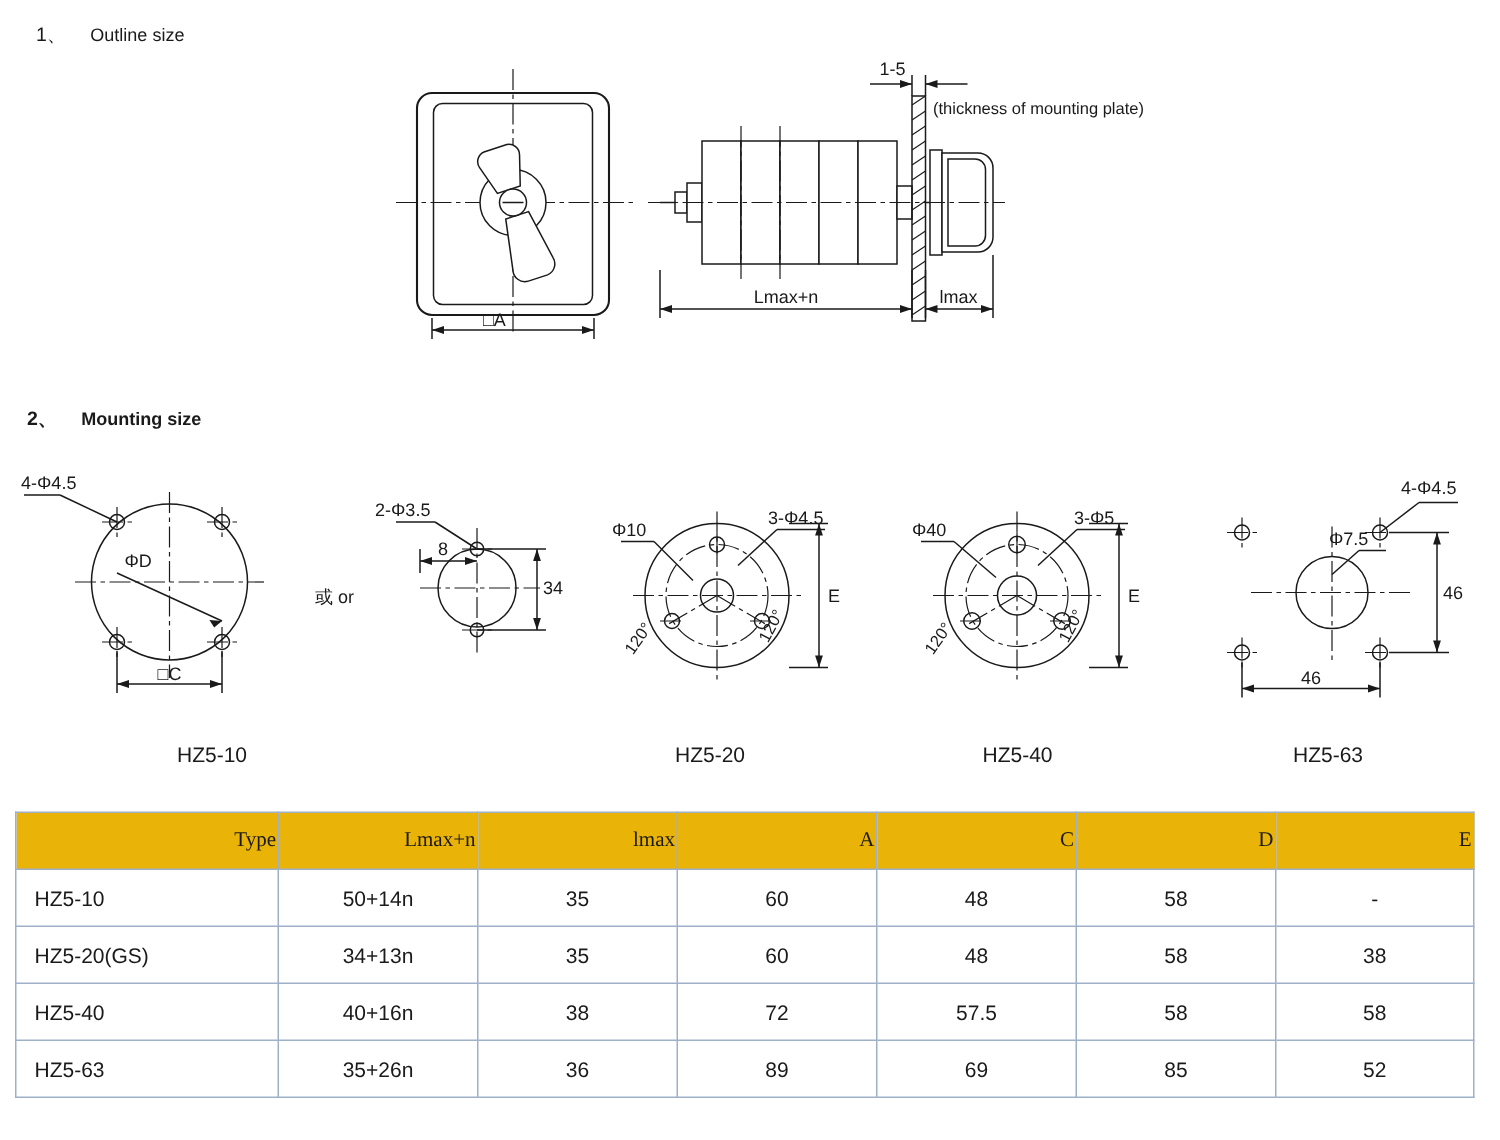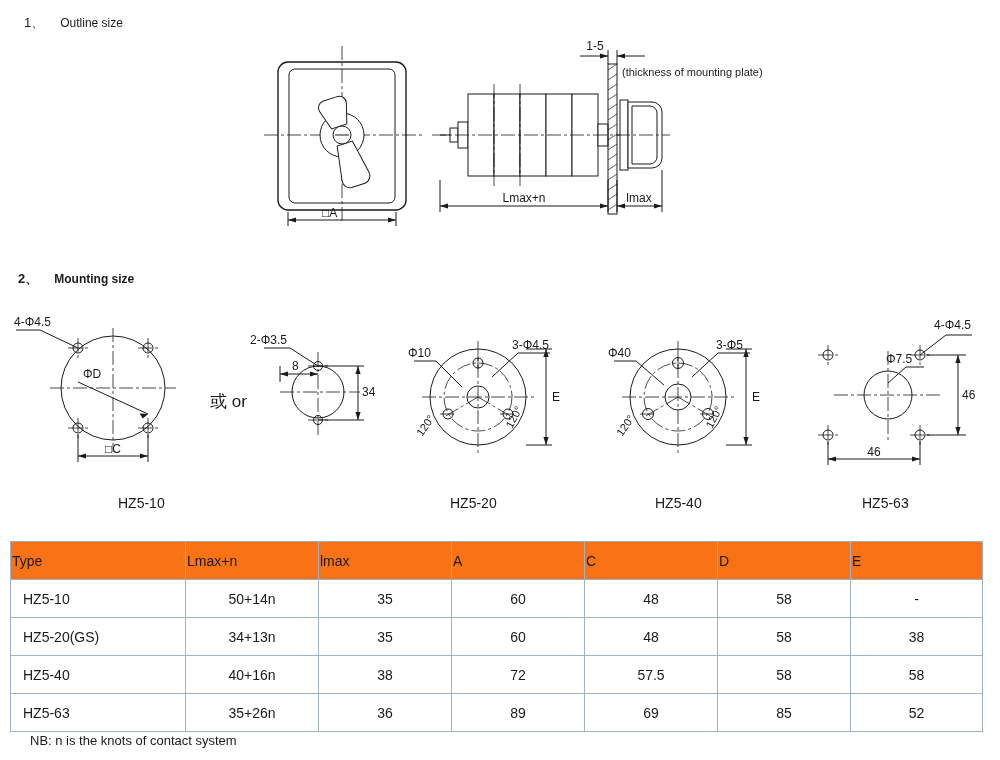--- a/index.html
+++ b/index.html
@@ -63,22 +63,23 @@
     table-layout: fixed;
   }
   table.spec th, table.spec td {
     border: 1px solid #9fb0c9;
     height: 35px;
     font-size: 14px;
     font-weight: normal;
     color: #1a1a1a;
   }
   table.spec thead th {
-    background: #f97316;
-    text-align: left;
+    background: #eab308;
+    text-align: right;
+    font-family: Liberation Serif, serif;
   }
   table.spec td {
     text-align: center;
   }
   table.spec td.first {
     text-align: left;
     padding-left: 12px;
   }
   .nb {
     position: absolute;
@@ -225,21 +226,21 @@
 
       <line class="ln" x1="70" y1="124" x2="70" y2="152"></line>
       <line class="ln" x1="140" y1="124" x2="140" y2="152"></line>
       <line class="ln" x1="70" y1="146" x2="140" y2="146"></line>
       <path d="M70,146 l8,-2.6 v5.2 z" fill="#1a1a1a"></path>
       <path d="M140,146 l-8,-2.6 v5.2 z" fill="#1a1a1a"></path>
       <text class="txt" x="105" y="143" text-anchor="middle">□C</text>
     </svg>
   </div>
 
-  <div class="cap" style="left:210px; top:390px; font-size:17px;">或 or</div>
+  <div class="cap" style="left:210px; top:390px; font-size:12px;">或 or</div>
 
   <div class="dwg" style="left:250px; top:330px;">
     <svg width="145" height="130" viewBox="0 0 145 130">
 
       <circle class="ln" cx="68" cy="62" r="26"></circle>
 
       <line class="cl" x1="68" y1="22" x2="68" y2="106"></line>
       <line class="cl" x1="30" y1="62" x2="110" y2="62"></line>
 
       <circle class="ln" cx="68" cy="36" r="4.5"></circle>
@@ -448,15 +449,14 @@
           <td>36</td>
           <td>89</td>
           <td>69</td>
           <td>85</td>
           <td>52</td>
         </tr>
       </tbody>
     </table>
   </div>
 
-  <div class="nb">NB: n is the knots of contact system</div>
 
 </div>
 
 </body></html>

